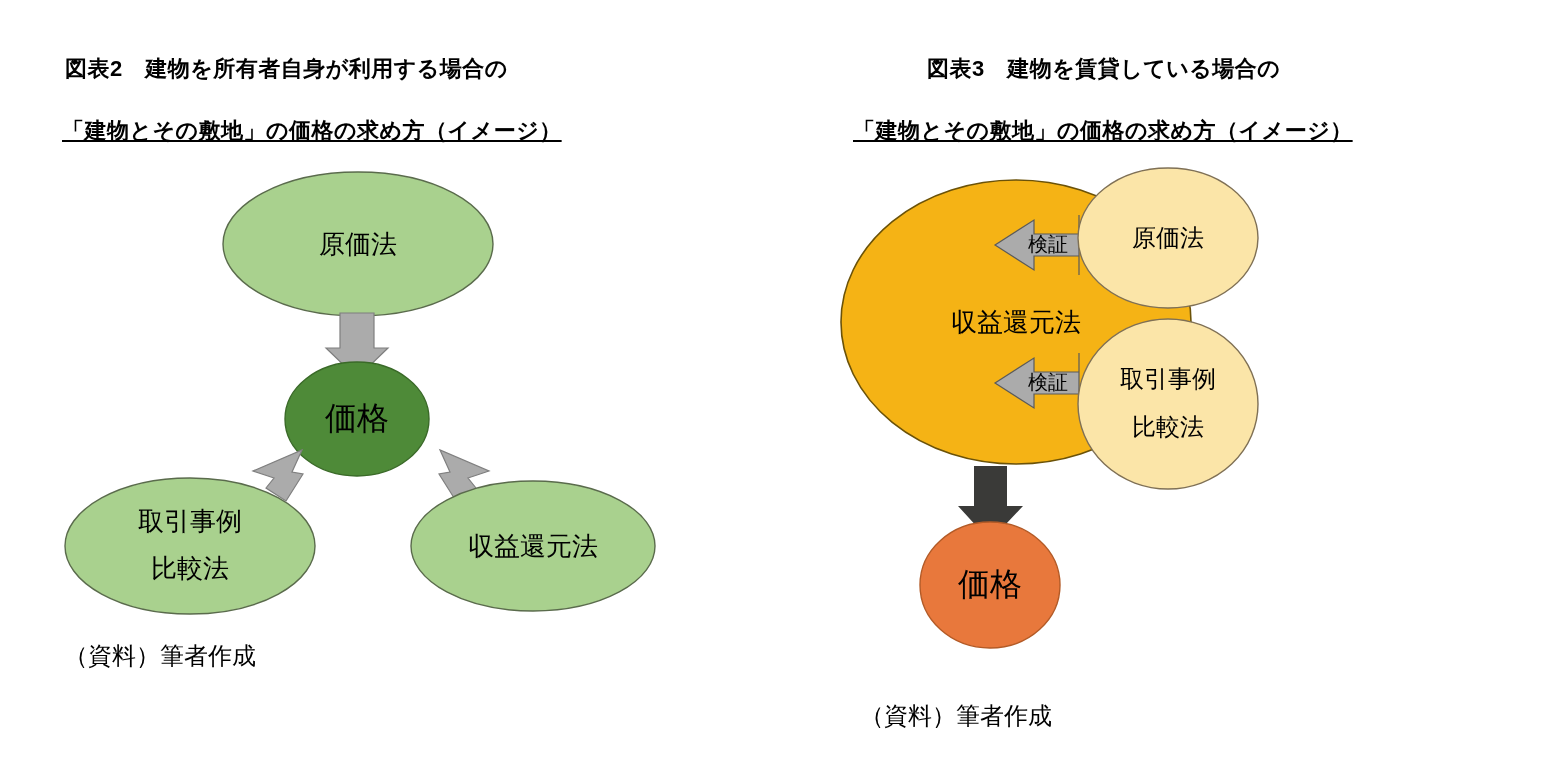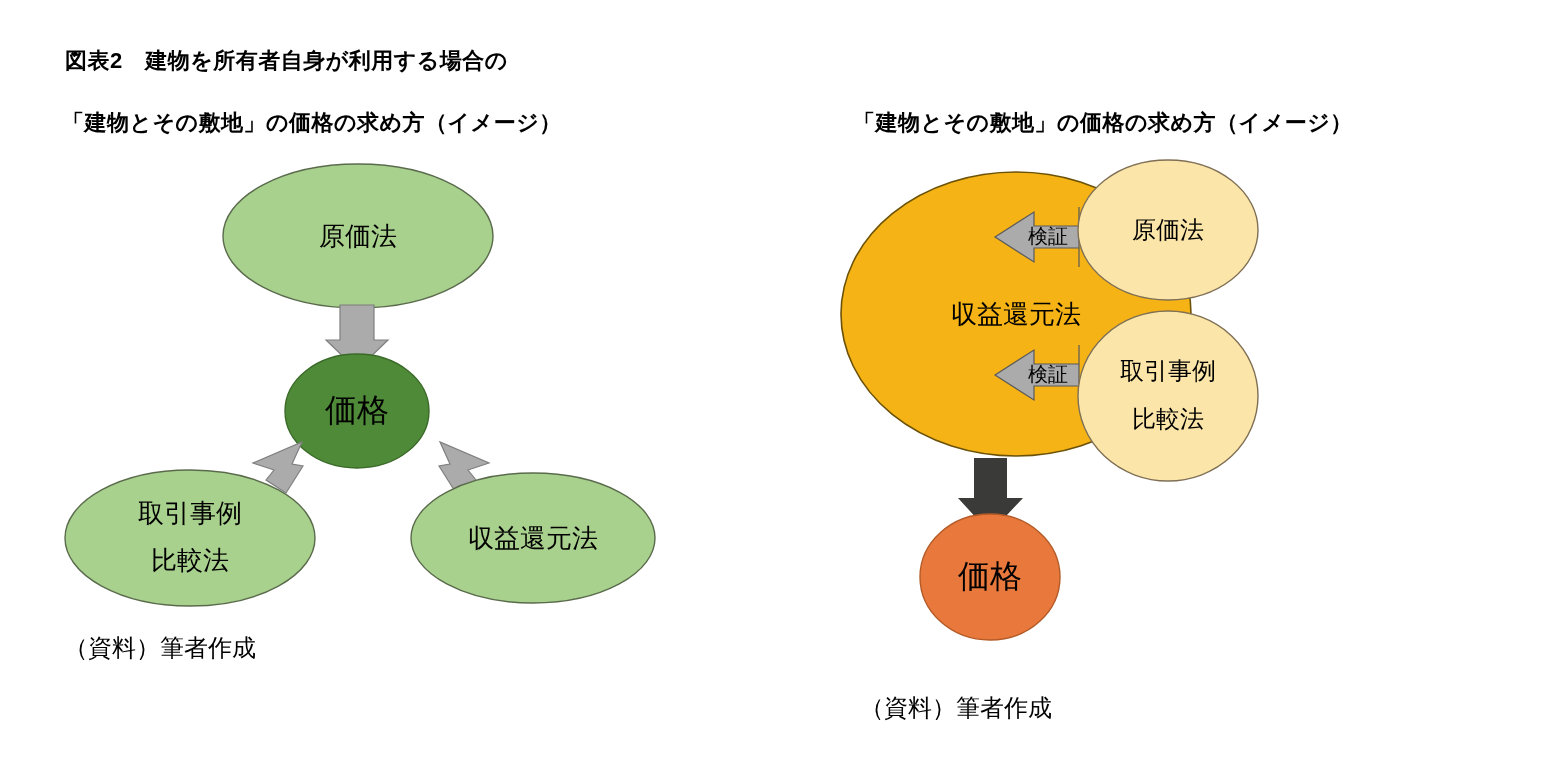--- a/index.html
+++ b/index.html
@@ -12,37 +12,37 @@
     width: 1553px;
     height: 763px;
     position: relative;
     overflow: hidden;
     font-family: "Liberation Sans", "DejaVu Sans", sans-serif;
     color: #000000;
   }
 
   .figure-panel {
     position: absolute;
-    top: 0;
+    top: 8px;
     height: 549px;
   }
   #panel-left  { left: 0px;   width: 776px; }
   #panel-right { left: 776px; width: 777px; }
 
   .fig-title {
     position: absolute;
     font-weight: bold;
     font-size: 22px;
     letter-spacing: 0.5px;
     white-space: nowrap;
     line-height: 1.0;
     color: #000000;
   }
   .fig-title.line1 { top: 50px; }
-  .fig-title.line2 { top: 112px; }
+  .fig-title.line2 { top: 112px; text-decoration: underline; }
 
   #panel-left  .fig-title.line1 { left: 65px; }
   #panel-left  .fig-title.line2 { left: 62px; }
   #panel-right .fig-title.line1 { left: 151px; }
   #panel-right .fig-title.line2 { left: 77px; }
 
   .source-note {
     position: absolute;
     font-size: 24px;
     white-space: nowrap;
@@ -114,20 +114,21 @@
       <text class="node-label lbl-26" x="533" y="540">収益還元法</text>
     </g>
 
   </svg>
 
   <div class="source-note">（資料）筆者作成</div>
 </section>
 
 <section class="figure-panel" id="panel-right">
 
+  <div class="fig-title line1">図表3　建物を賃貸している場合の</div>
   <div class="fig-title line2">「建物とその敷地」の価格の求め方（イメージ）</div>
 
   <svg class="diagram-svg" viewBox="0 0 777 763">
 
     <g>
       <ellipse cx="240" cy="314" rx="175" ry="142" fill="#F5B315" stroke="#6B5208" stroke-width="1.6"></ellipse>
       <text class="node-label lbl-26" x="240" y="316">収益還元法</text>
     </g>
 
     <g>

